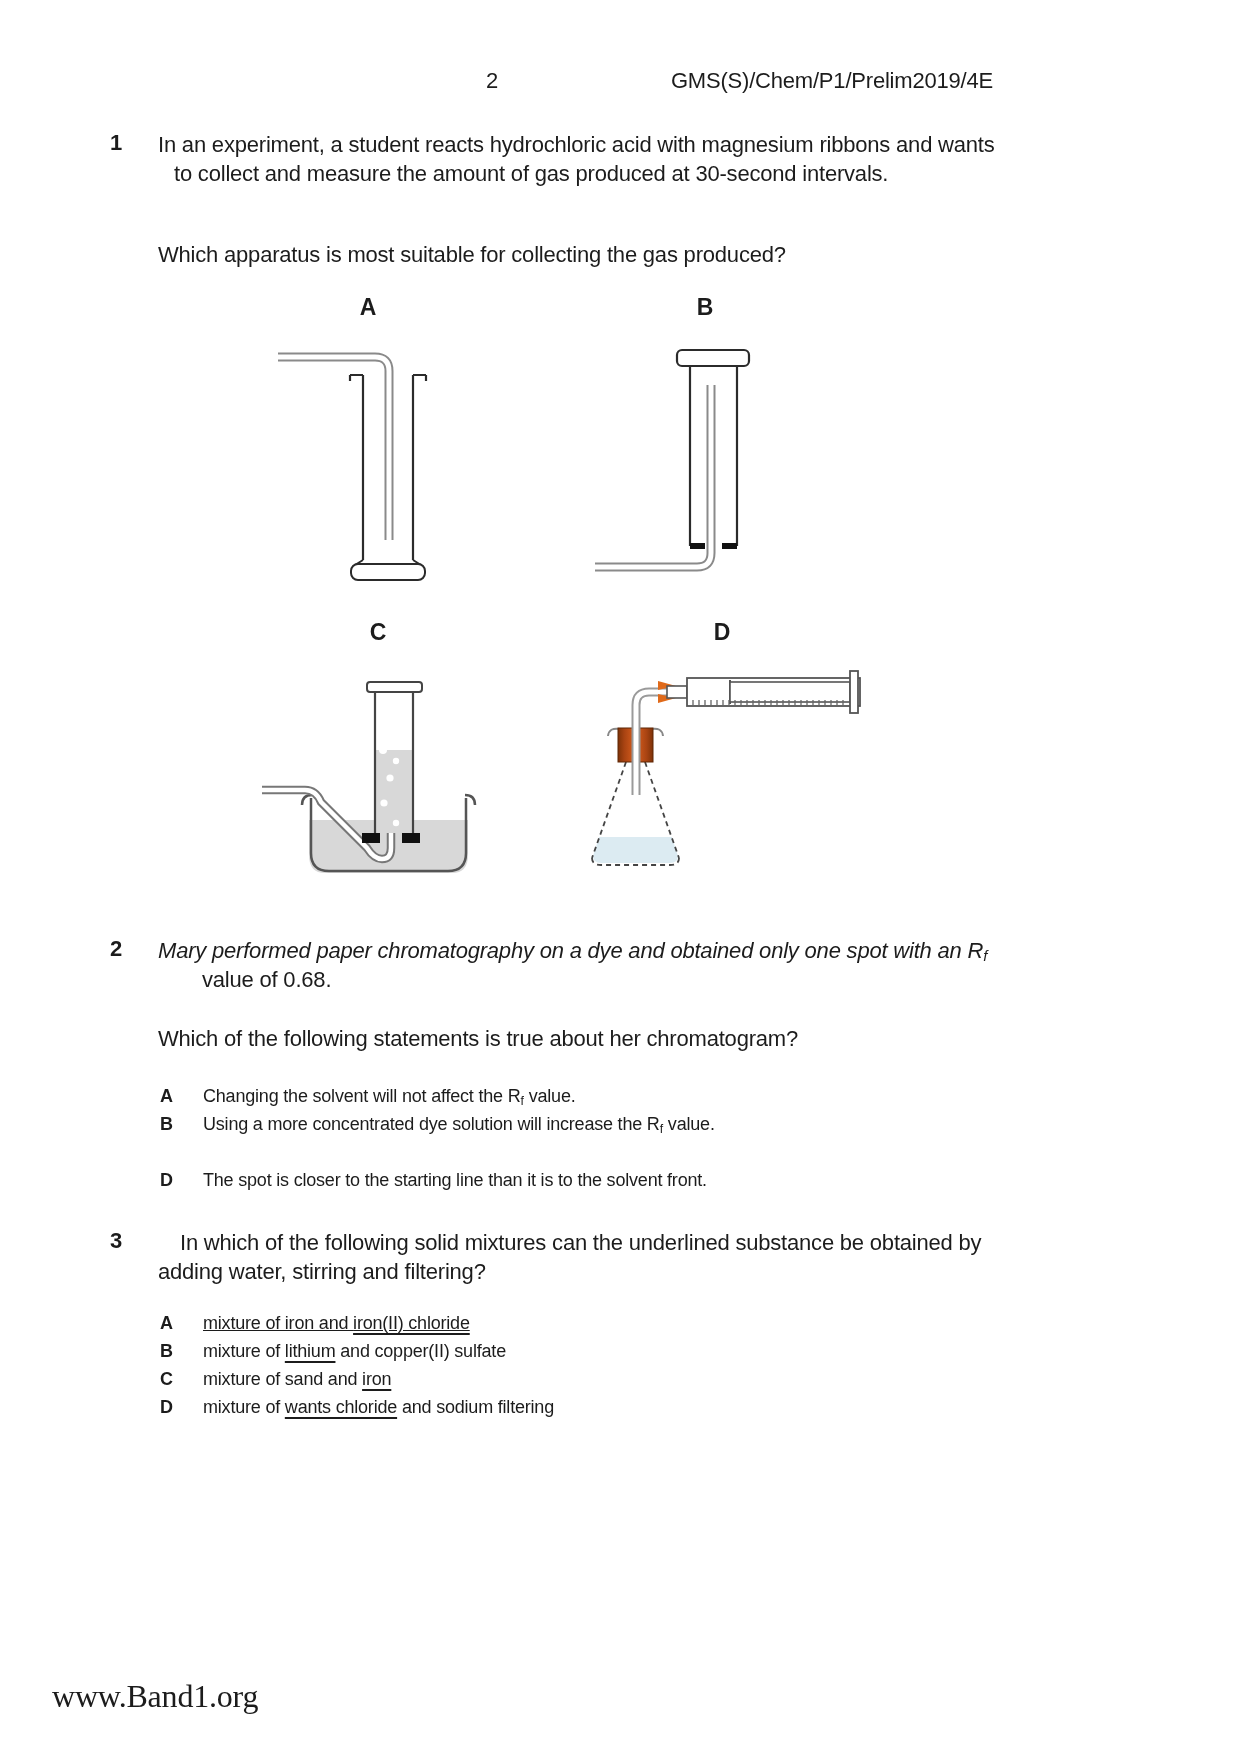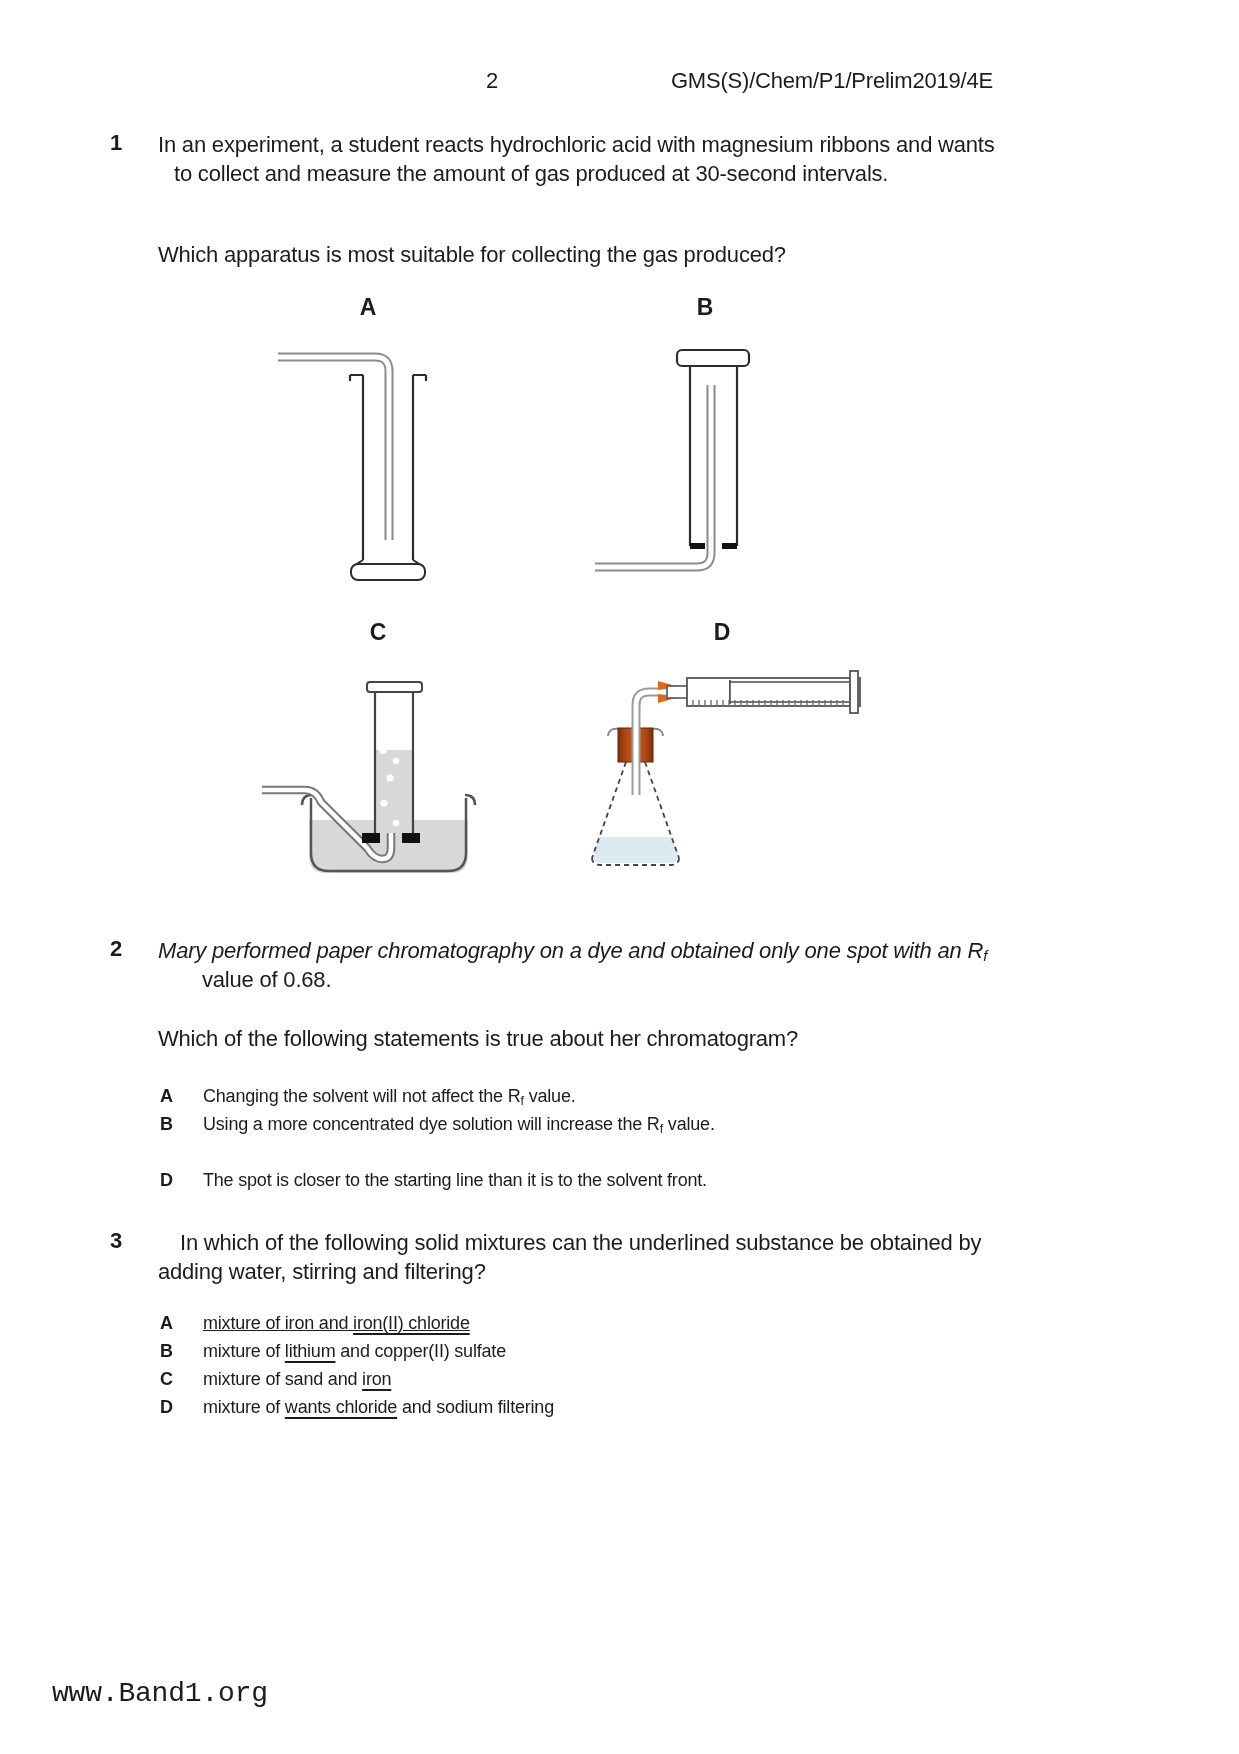--- a/index.html
+++ b/index.html
@@ -11,21 +11,21 @@
   .abs{position:absolute;}
   .t{font-size:22px;line-height:29px;white-space:nowrap;}
   .qnum{position:absolute;left:110px;font-size:22px;font-weight:bold;}
   .figlabel{position:absolute;transform:translateX(-50%);font-size:23px;font-weight:bold;}
   .opt-row{position:absolute;left:160px;font-size:18px;white-space:nowrap;}
   .opt-label{display:inline-block;width:43px;font-weight:bold;}
   .sub{font-size:0.68em;vertical-align:-0.22em;letter-spacing:0;}
   .u{text-decoration:underline;text-decoration-thickness:2px;text-underline-offset:4px;}
   .footer{
     position:absolute;left:52px;top:1678px;
-    font-family:Liberation Mono, monospace;font-size:28px;color:#1c1c1c;
+    font-family:Liberation Serif, serif;font-size:32px;color:#1c1c1c;
   }
   svg{position:absolute;overflow:visible;}
 </style>
 </head>
 <body>
 
 <div class="page">
 
   <div class="abs t" style="left:486px;top:66px;">2</div>
   <div class="abs t" style="left:993px;top:66px;transform:translateX(-100%);">GMS(S)/Chem/P1/Prelim2019/4E</div>

